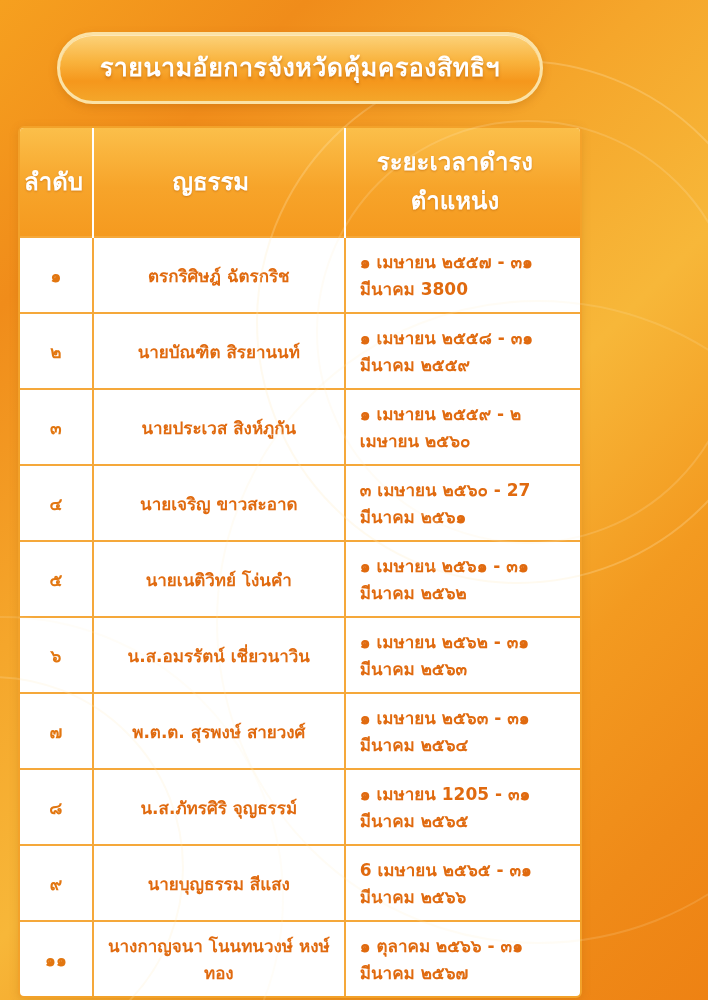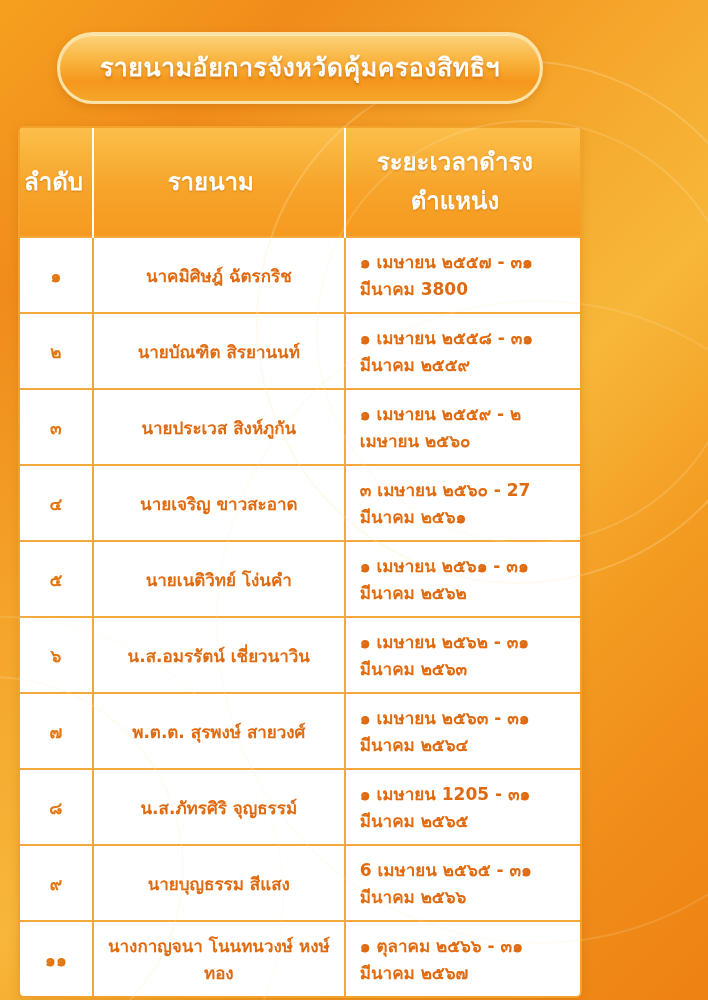--- a/index.html
+++ b/index.html
@@ -132,28 +132,28 @@
   <div class="table-card">
     <table>
       <colgroup>
         <col class="c-no">
         <col class="c-name">
         <col class="c-term">
       </colgroup>
       <thead>
         <tr>
           <th>ลำดับ</th>
-          <th>รายนาม</th>
+          <th>ญธรรม</th>
           <th>ระยะเวลาดำรงตำแหน่ง</th>
         </tr>
       </thead>
       <tbody id="table-body">
           <tr>
             <td class="cell-no">๑</td>
-            <td class="cell-name">นาคมิศิษฎ์ ฉัตรกริช</td>
+            <td class="cell-name">ตรกริศิษฎ์ ฉัตรกริช</td>
             <td class="cell-term">๑ เมษายน ๒๕๕๗ - ๓๑ มีนาคม 3800</td>
           </tr>
           <tr>
             <td class="cell-no">๒</td>
             <td class="cell-name">นายบัณฑิต สิรยานนท์</td>
             <td class="cell-term">๑ เมษายน ๒๕๕๘ - ๓๑ มีนาคม ๒๕๕๙</td>
           </tr>
           <tr>
             <td class="cell-no">๓</td>
             <td class="cell-name">นายประเวส สิงห์ภูกัน</td>

